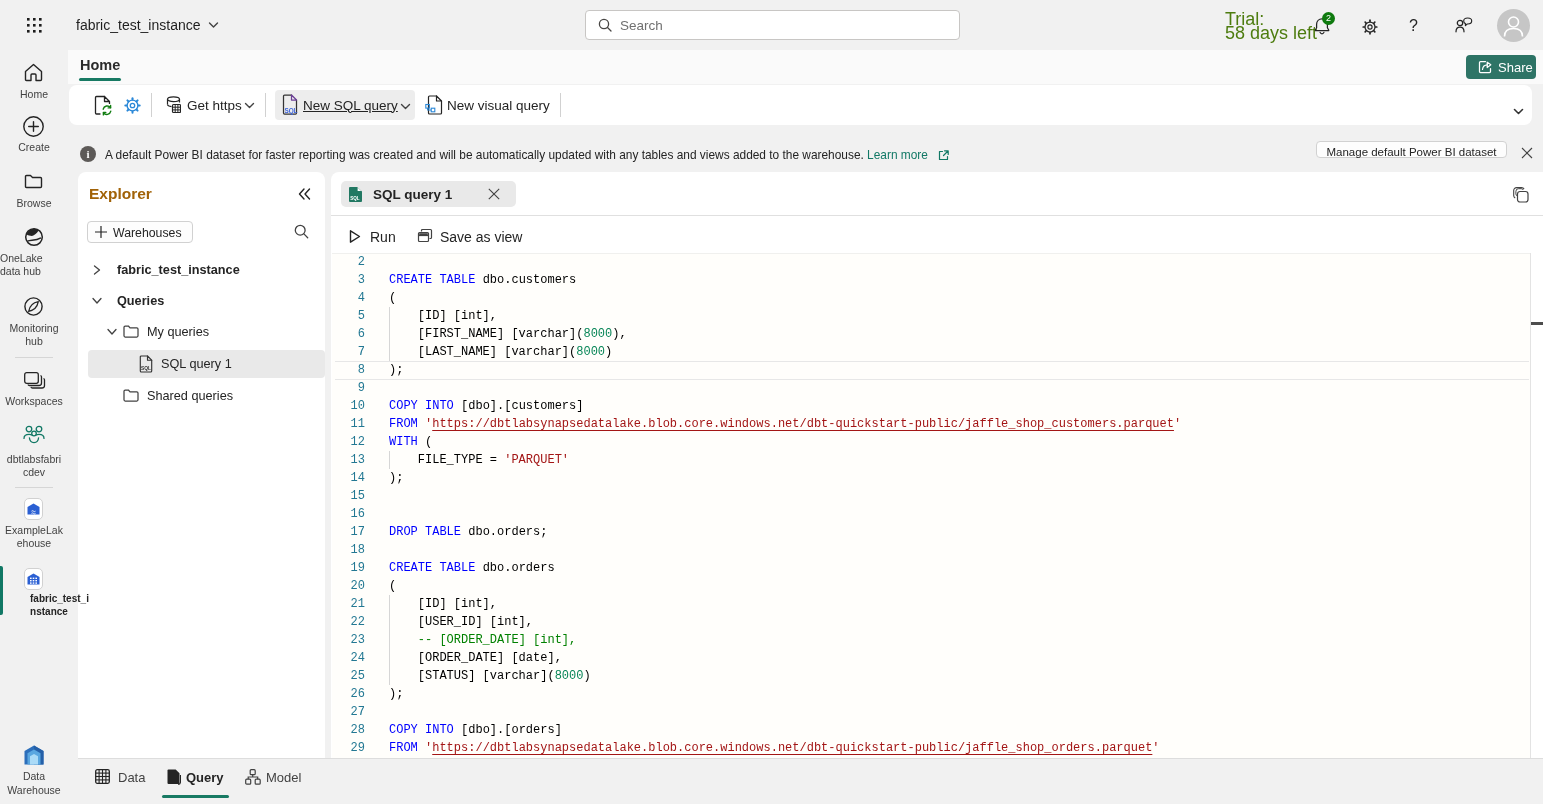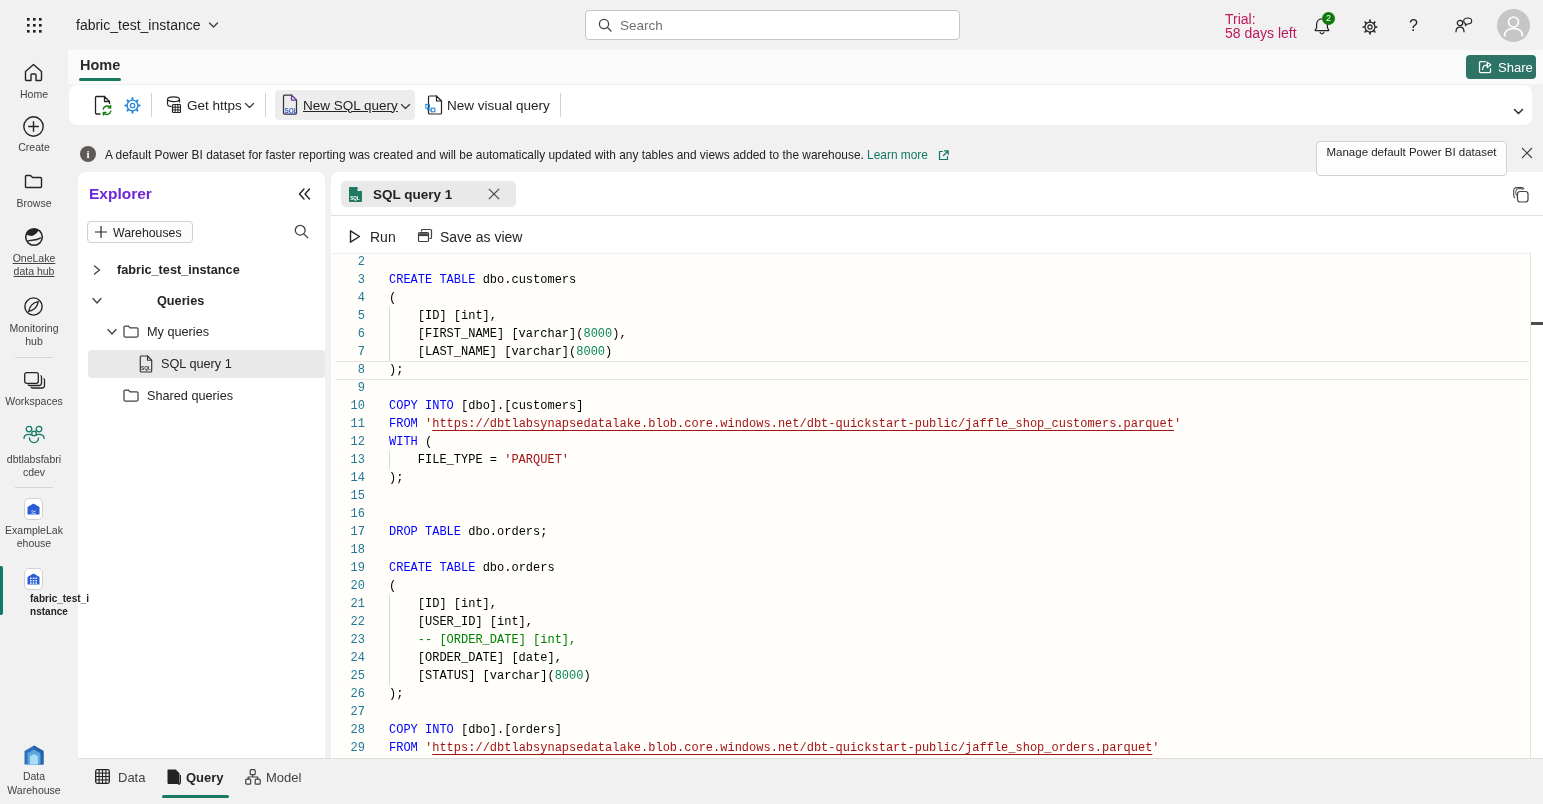--- a/index.html
+++ b/index.html
@@ -37,21 +37,21 @@
     <polyline points="1.5,2 5.5,6 9.5,2" fill="none" stroke="#424242" stroke-width="1.4" stroke-linecap="round" stroke-linejoin="round"></polyline>
   </svg>
 
   <div class="abs" style="left:585px; top:10px; width:375px; height:30px; background:#ffffff; border:1px solid #c8c6c4; border-radius:4px;"></div>
   <svg class="abs" style="left:598px; top:18px;" width="14" height="14" viewBox="0 0 14 14">
     <circle cx="6" cy="6" r="4.6" fill="none" stroke="#484644" stroke-width="1.3"></circle>
     <line x1="9.5" y1="9.5" x2="13" y2="13" stroke="#484644" stroke-width="1.3" stroke-linecap="round"></line>
   </svg>
   <div class="abs" style="left:620px; top:18px; font-size:13.5px; color:#707070;">Search</div>
 
-  <div class="abs" style="left:1225px; top:13px; font-size:14px; line-height:13.5px; color:#be185d;">Trial:<br>58 days left</div>
+  <div class="abs" style="left:1225px; top:13px; font-size:18px; line-height:13.5px; color:#4d7c0f;">Trial:<br>58 days left</div>
 
   <svg class="abs" style="left:1313px; top:17px;" width="18" height="18" viewBox="0 0 18 18">
     <path d="M9 1.8 C5.9 1.8 3.6 4.1 3.6 7.2 L3.6 10.8 L2.3 13 Q2 13.7 2.8 13.7 L15.2 13.7 Q16 13.7 15.7 13 L14.4 10.8 L14.4 7.2 C14.4 4.1 12.1 1.8 9 1.8 Z" fill="none" stroke="#242424" stroke-width="1.25" stroke-linejoin="round"></path>
     <path d="M7.1 15.4 A2 2 0 0 0 10.9 15.4" fill="none" stroke="#242424" stroke-width="1.25" stroke-linecap="round"></path>
   </svg>
   <div class="abs" style="left:1322px; top:12px; width:13px; height:13px; border-radius:50%; background:#0e7a0e; color:#fff; font-size:9px; text-align:center; line-height:13px;">2</div>
 
   <svg class="abs" style="left:1362px; top:19px;" width="16" height="16" viewBox="0 0 16 16">
     <g stroke="#242424" fill="none">
       <circle cx="8" cy="8" r="5.0" stroke-width="1.25"></circle>
@@ -168,21 +168,21 @@
   </svg>
 </div>
 
 <div id="banner">
   <div class="abs" style="left:80px; top:146px; width:16px; height:16px; border-radius:50%; background:#5d5a58; color:#fff; font-size:11px; font-weight:700; text-align:center; line-height:16px; font-family:'Liberation Serif',serif;">i</div>
   <div class="abs" style="left:105px; top:147.5px; font-size:11.9px; color:#242424;">A default Power BI dataset for faster reporting was created and will be automatically updated with any tables and views added to the warehouse. <span style="color:#117865;margin-top:8px;">Learn more</span></div>
   <svg class="abs" id="extlink" style="left:937px; top:148.5px;" width="13" height="13" viewBox="0 0 13 13">
     <path d="M5.5 2.5 L2.5 2.5 L2.5 10.5 L10.5 10.5 L10.5 7.5" fill="none" stroke="#117865" stroke-width="1.2" stroke-linecap="round" stroke-linejoin="round"></path>
     <path d="M7.5 1.8 L11.2 1.8 L11.2 5.5 M11 2 L6.5 6.5" fill="none" stroke="#117865" stroke-width="1.2" stroke-linecap="round" stroke-linejoin="round"></path>
   </svg>
-  <div class="abs" style="left:1316px; top:141px; width:191px; height:35px; background:#fdfdfd; border:1px solid #d1d1d1; border-radius:4px; font-size:11.5px; color:#242424; text-align:center; line-height:21px;">Manage default Power BI dataset</div>
+  <div class="abs" style="left:1316px; top:141px; width:191px; height:17px; background:#fdfdfd; border:1px solid #d1d1d1; border-radius:4px; font-size:11.5px; color:#242424; text-align:center; line-height:21px;">Manage default Power BI dataset</div>
   <svg class="abs" style="left:1521px; top:147px;" width="12" height="12" viewBox="0 0 12 12">
     <line x1="1" y1="1" x2="11" y2="11" stroke="#424242" stroke-width="1.1"></line>
     <line x1="11" y1="1" x2="1" y2="11" stroke="#424242" stroke-width="1.1"></line>
   </svg>
 </div>
 
 <div id="rail" style="position:absolute; left:0; top:0; width:68px; height:804px; font-size:10.5px; color:#424242;">
 
   <svg class="abs" style="left:23px; top:62px;" width="21" height="21" viewBox="0 0 21 21">
     <path d="M2.5 9.5 L10.5 2.5 L18.5 9.5 L18.5 17.5 Q18.5 18.5 17.5 18.5 L13 18.5 L13 13 Q13 12 12 12 L9 12 Q8 12 8 13 L8 18.5 L3.5 18.5 Q2.5 18.5 2.5 17.5 Z" fill="none" stroke="#242424" stroke-width="1.4" stroke-linejoin="round"></path>
@@ -199,21 +199,21 @@
   <svg class="abs" style="left:23px; top:171px;" width="21" height="21" viewBox="0 0 21 21">
     <path d="M2.5 5.5 Q2.5 4.5 3.5 4.5 L7.5 4.5 L9.5 6.5 L17.5 6.5 Q18.5 6.5 18.5 7.5 L18.5 15.5 Q18.5 16.5 17.5 16.5 L3.5 16.5 Q2.5 16.5 2.5 15.5 Z" fill="none" stroke="#242424" stroke-width="1.4" stroke-linejoin="round"></path>
   </svg>
   <div class="abs" style="left:0; top:197px; width:68px; text-align:center;">Browse</div>
 
   <svg class="abs" style="left:24px; top:227px;" width="20" height="20" viewBox="0 0 20 20">
     <circle cx="10" cy="10" r="8.3" fill="none" stroke="#242424" stroke-width="1.5"></circle>
     <path d="M2.4 7.2 A8.3 8.3 0 0 1 13.6 2.5 C14.9 4.3 13.4 5.4 11.9 6.7 C10.3 8.1 8.7 9.3 6.4 8.8 C4.7 8.4 3.1 7.9 2.4 7.2 Z" fill="#242424"></path>
     <path d="M3.4 14.2 C6.8 12.4 10.8 14.2 17 10.8" fill="none" stroke="#242424" stroke-width="1.5"></path>
   </svg>
-  <div class="abs" style="left:0; top:252px; width:68px; text-align:center; line-height:13px;text-decoration:underline;">OneLake<br>data hub</div>
+  <div class="abs" style="left:0; top:252px; width:68px; line-height:13px;">OneLake<br>data hub</div>
 
   <svg class="abs" style="left:23px; top:296px;" width="21" height="21" viewBox="0 0 21 21">
     <circle cx="10.5" cy="10.5" r="8.6" fill="none" stroke="#242424" stroke-width="1.4"></circle>
     <path d="M15.3 5.7 C14.4 10.6 10.6 14.4 5.7 15.3 C6.6 10.4 10.4 6.6 15.3 5.7 Z" fill="none" stroke="#242424" stroke-width="1.3" stroke-linejoin="round"></path>
   </svg>
   <div class="abs" style="left:0; top:322px; width:68px; text-align:center; line-height:13px;">Monitoring<br>hub</div>
   <div class="abs" style="left:15px; top:357px; width:38px; height:1px; background:#d6d6d6;"></div>
 
   <svg class="abs" style="left:24px; top:372px;" width="22" height="17" viewBox="0 0 22 17">
     <rect x="0.7" y="0.7" width="13.6" height="10.6" rx="2" fill="none" stroke="#242424" stroke-width="1.3"></rect>
@@ -262,21 +262,21 @@
 
   <svg class="abs" style="left:24px; top:745px;" width="20" height="20" viewBox="0 0 20 20">
     <path d="M10 0.5 L19.5 6 L19.5 19.5 L0.5 19.5 L0.5 6 Z" fill="#2c6fbb"></path>
     <path d="M10 0.5 L19.5 6 L19.5 19.5 L10 19.5 Z" fill="#2560a8"></path>
     <path d="M10 4.5 L16.5 8.2 L16.5 19.5 L3.5 19.5 L3.5 8.2 Z" fill="#5aa7e0"></path>
     <path d="M10 9 L14 11.3 L14 19.5 L6 19.5 L6 11.3 Z" fill="#abdbf7"></path>
   </svg>
   <div class="abs" style="left:0; top:770px; width:68px; text-align:center; line-height:13.5px;">Data<br>Warehouse</div>
 </div>
 <div id="explorer">
-  <div class="abs" style="left:89px; top:185px; font-size:15.5px; font-weight:700; color:#6d28d9;">Explorer</div>
+  <div class="abs" style="left:89px; top:185px; font-size:15.5px; font-weight:700; color:#a16207;">Explorer</div>
   <svg class="abs" style="left:298px; top:188px;" width="13" height="12" viewBox="0 0 13 12">
     <polyline points="6,1 1.5,6 6,11" fill="none" stroke="#242424" stroke-width="1.4" stroke-linecap="round" stroke-linejoin="round"></polyline>
     <polyline points="11.5,1 7,6 11.5,11" fill="none" stroke="#242424" stroke-width="1.4" stroke-linecap="round" stroke-linejoin="round"></polyline>
   </svg>
   <div class="abs" style="left:87px; top:221px; width:106px; height:22px; background:#fdfdfd; border:1px solid #d1d1d1; border-radius:4px;"></div>
   <svg class="abs" style="left:95px; top:226px;" width="12" height="12" viewBox="0 0 12 12">
     <line x1="6" y1="0.5" x2="6" y2="11.5" stroke="#242424" stroke-width="1.2" stroke-linecap="round"></line>
     <line x1="0.5" y1="6" x2="11.5" y2="6" stroke="#242424" stroke-width="1.2" stroke-linecap="round"></line>
   </svg>
   <div class="abs" style="left:113px; top:226px; font-size:12.3px; color:#242424;">Warehouses</div>
@@ -285,21 +285,21 @@
     <line x1="9.9" y1="9.9" x2="13.7" y2="13.7" stroke="#424242" stroke-width="1.3" stroke-linecap="round"></line>
   </svg>
 
   <svg class="abs" style="left:93px; top:265px;" width="8" height="10" viewBox="0 0 8 10">
     <polyline points="1.5,1 6.5,5 1.5,9" fill="none" stroke="#424242" stroke-width="1.3" stroke-linecap="round" stroke-linejoin="round"></polyline>
   </svg>
   <div class="abs" style="left:117px; top:262.5px; font-size:12.7px; font-weight:700; color:#242424;">fabric_test_instance</div>
   <svg class="abs" style="left:92px; top:297px;" width="10" height="8" viewBox="0 0 10 8">
     <polyline points="1,1.5 5,6 9,1.5" fill="none" stroke="#424242" stroke-width="1.3" stroke-linecap="round" stroke-linejoin="round"></polyline>
   </svg>
-  <div class="abs" style="left:117px; top:293.5px; font-size:12.7px; font-weight:700; color:#242424;margin-left:40px;">Queries</div>
+  <div class="abs" style="left:117px; top:293.5px; font-size:12.7px; font-weight:700; color:#242424;">Queries</div>
   <svg class="abs" style="left:107px; top:328px;" width="10" height="8" viewBox="0 0 10 8">
     <polyline points="1,1.5 5,6 9,1.5" fill="none" stroke="#424242" stroke-width="1.3" stroke-linecap="round" stroke-linejoin="round"></polyline>
   </svg>
   <svg class="abs" style="left:123px; top:325px;" width="16" height="13" viewBox="0 0 16 13">
     <path d="M1 2.2 Q1 1 2.2 1 L5.4 1 L7 2.8 L13.8 2.8 Q15 2.8 15 4 L15 10.8 Q15 12 13.8 12 L2.2 12 Q1 12 1 10.8 Z" fill="none" stroke="#424242" stroke-width="1.25" stroke-linejoin="round"></path>
   </svg>
   <div class="abs" style="left:147px; top:325px; font-size:12.7px; color:#242424;">My queries</div>
   <div class="abs" style="left:88px; top:350px; width:237px; height:28px; background:#e9e9e9; border-radius:4px;"></div>
   <svg class="abs" style="left:139px; top:355px;" width="14" height="18" viewBox="0 0 14 18">
     <path d="M8.5 1 L2.3 1 Q1.3 1 1.3 2 L1.3 16 Q1.3 17 2.3 17 L11.7 17 Q12.7 17 12.7 16 L12.7 5.2" fill="none" stroke="#333" stroke-width="1.15" stroke-linecap="round"></path>

